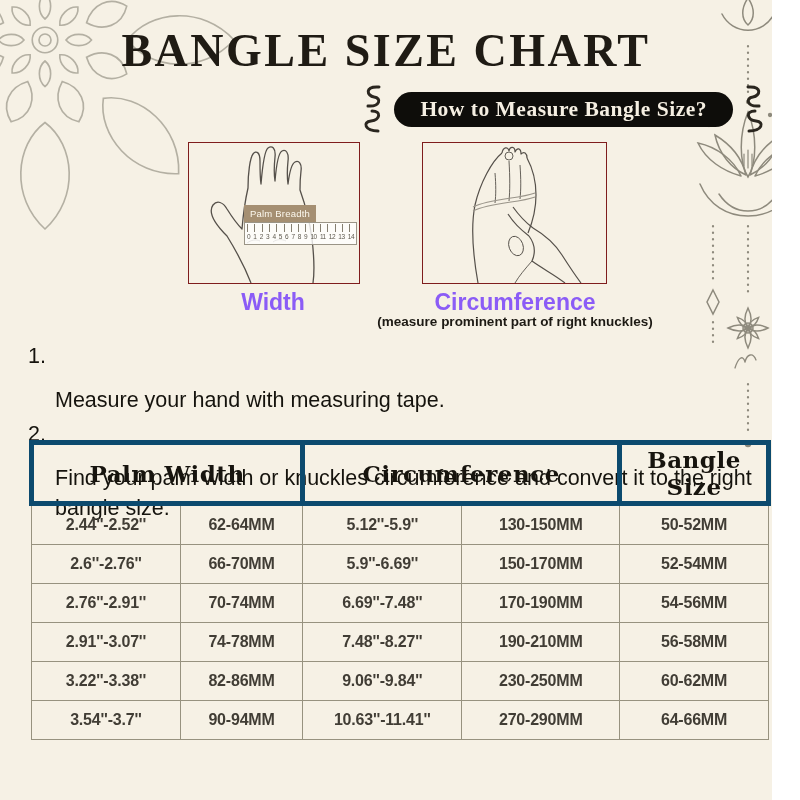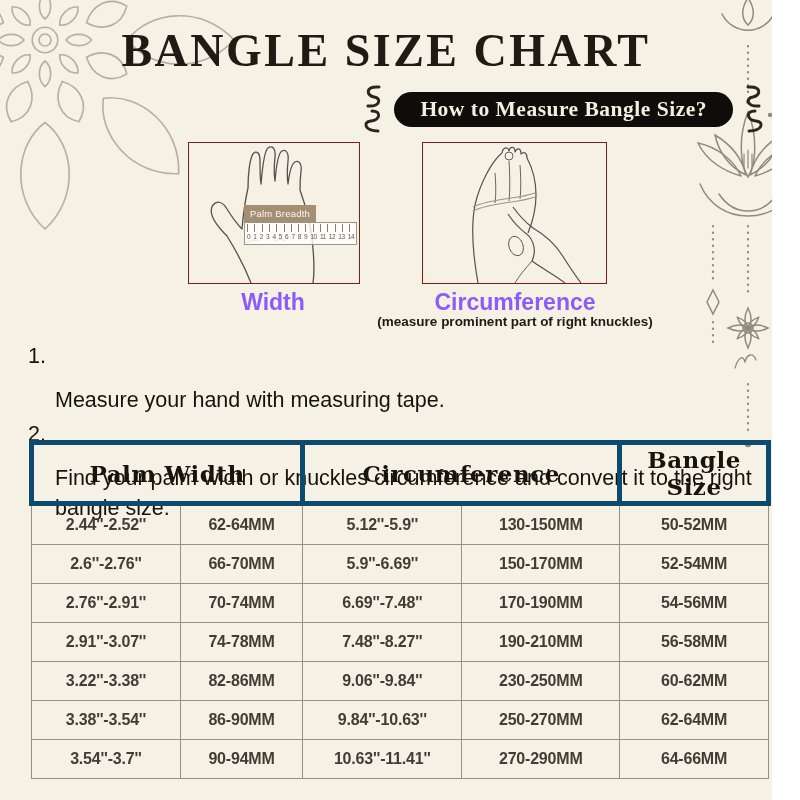--- a/index.html
+++ b/index.html
@@ -352,27 +352,20 @@
           <td>56-58MM</td>
         </tr>
         <tr>
           <td>3.22''-3.38''</td>
           <td>82-86MM</td>
           <td>9.06''-9.84''</td>
           <td>230-250MM</td>
           <td>60-62MM</td>
         </tr>
         <tr>
-          <td>3.38''-3.54''</td>
-          <td>86-90MM</td>
-          <td>9.84''-10.63''</td>
-          <td>250-270MM</td>
-          <td>62-64MM</td>
-        </tr>
-        <tr>
           <td>3.54''-3.7''</td>
           <td>90-94MM</td>
           <td>10.63''-11.41''</td>
           <td>270-290MM</td>
           <td>64-66MM</td>
         </tr>
       </tbody>
   </table>
 
 </div>

